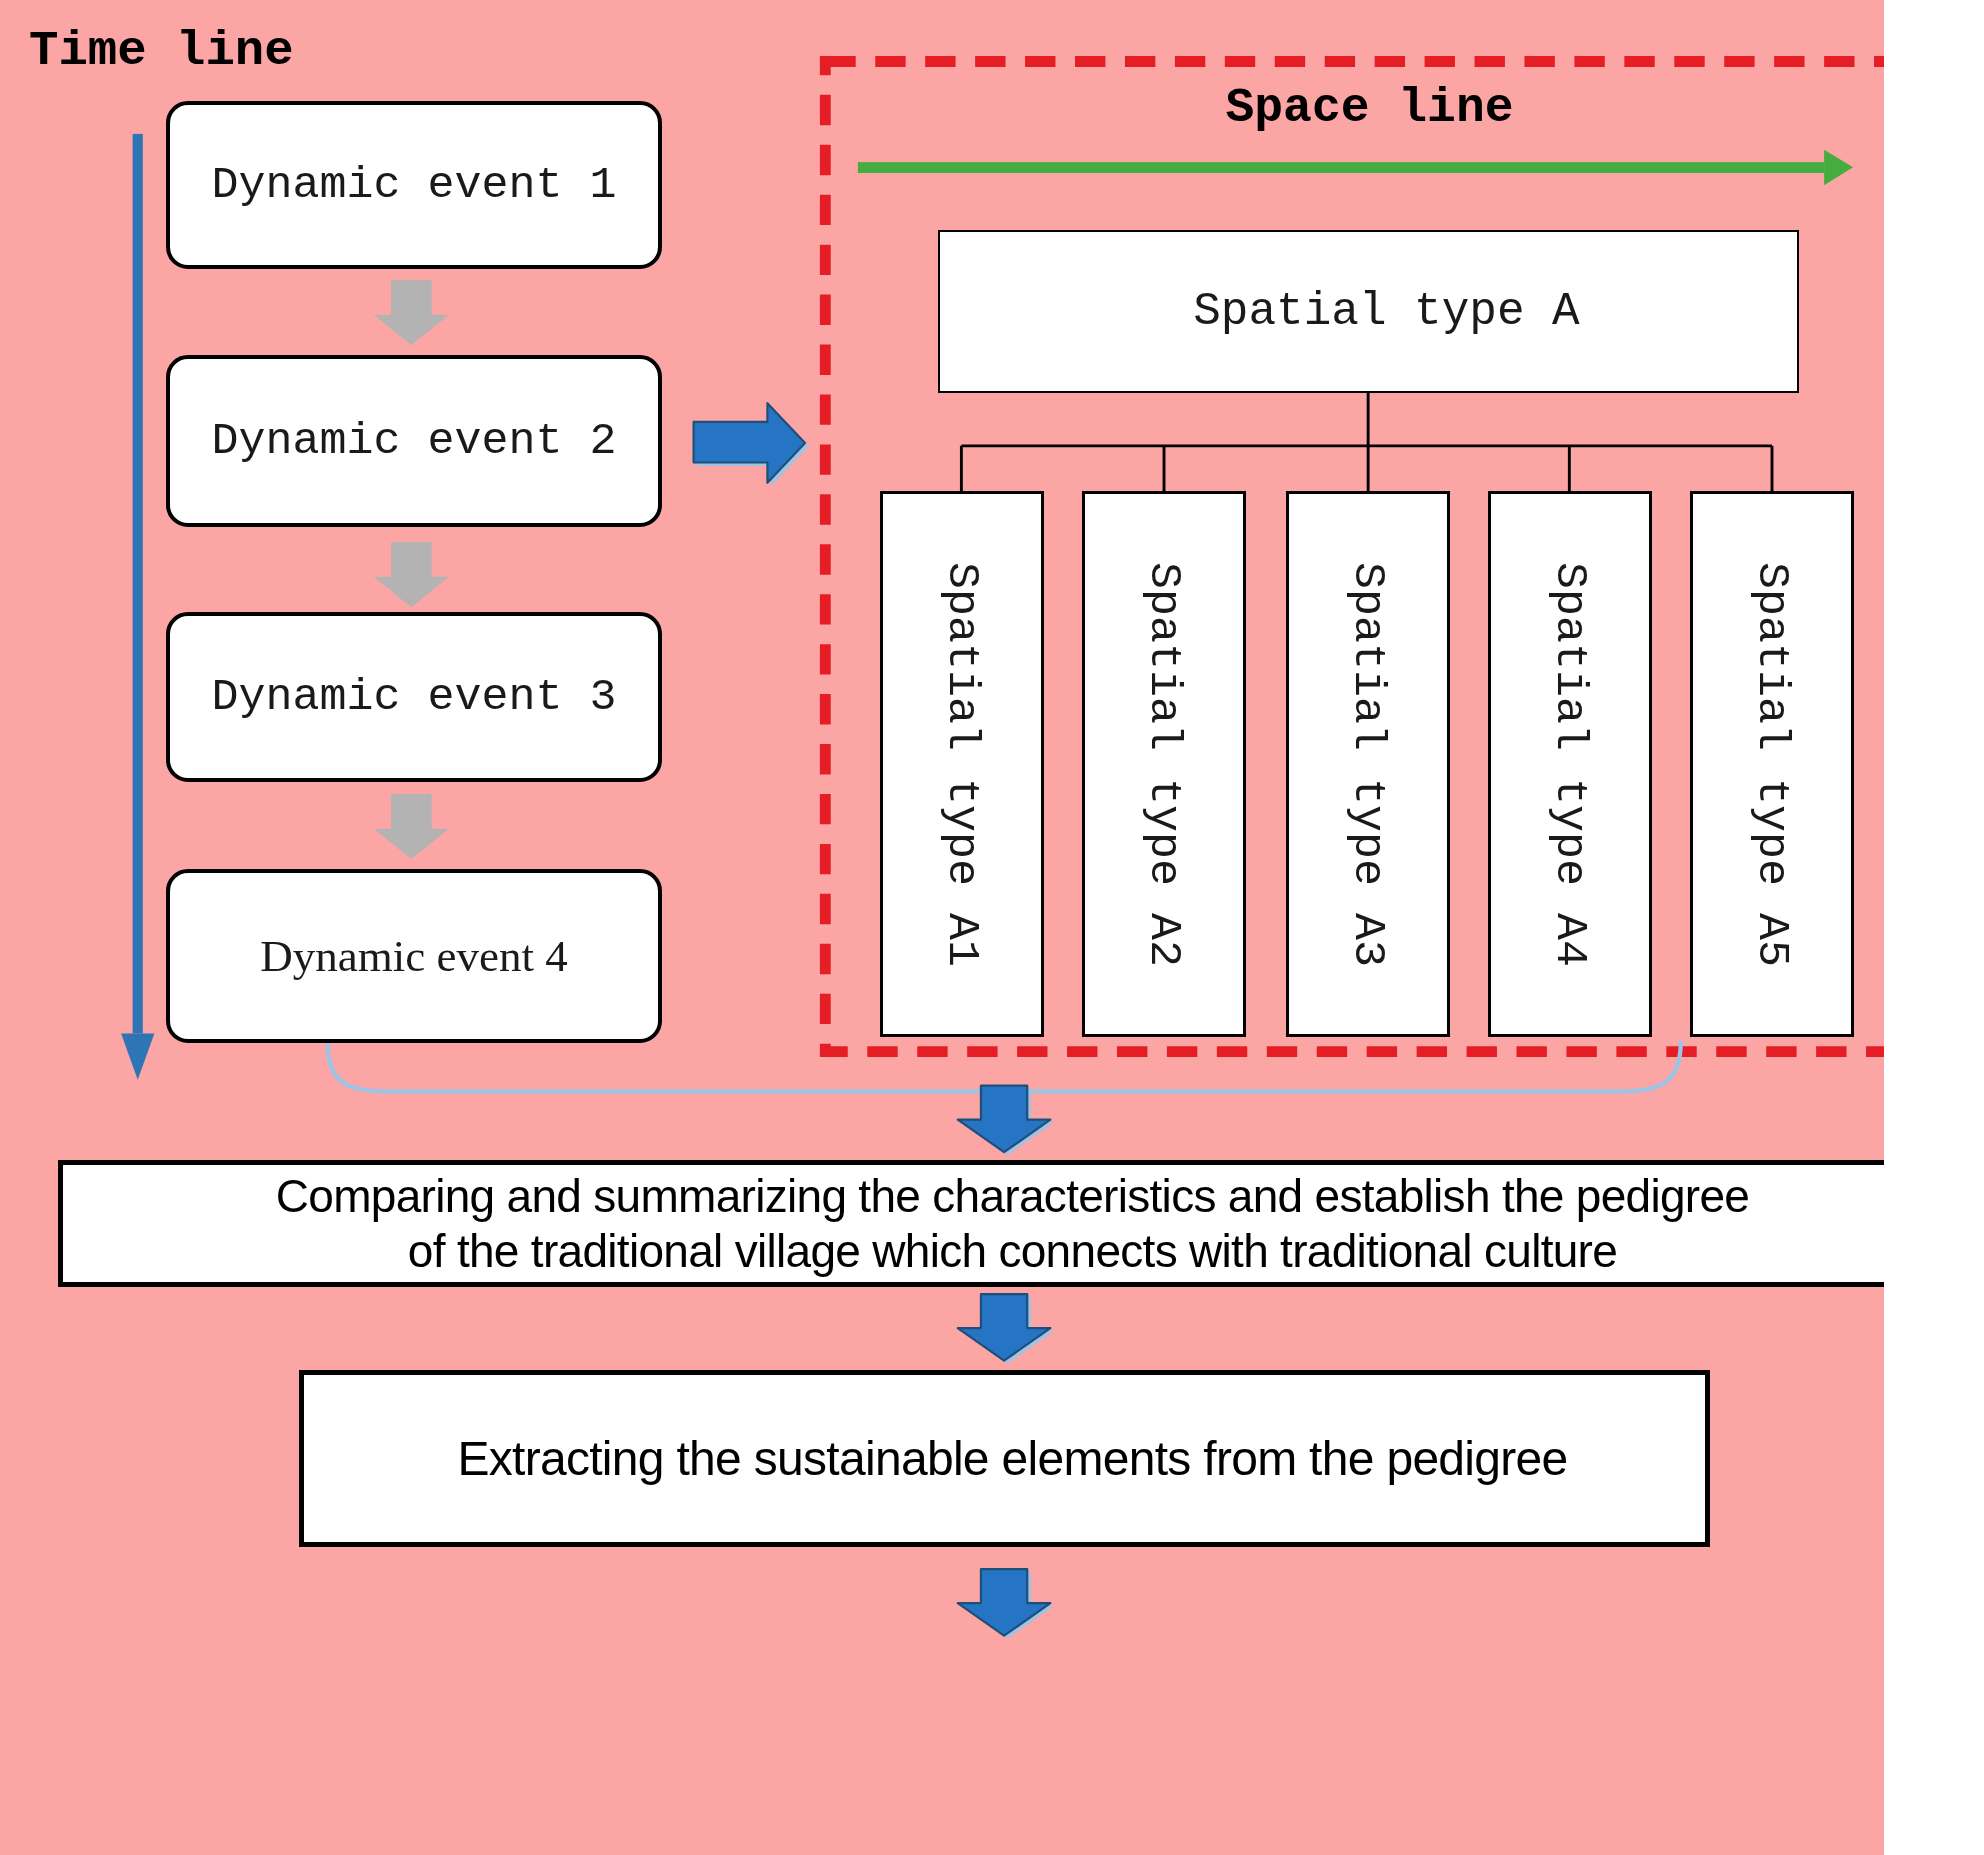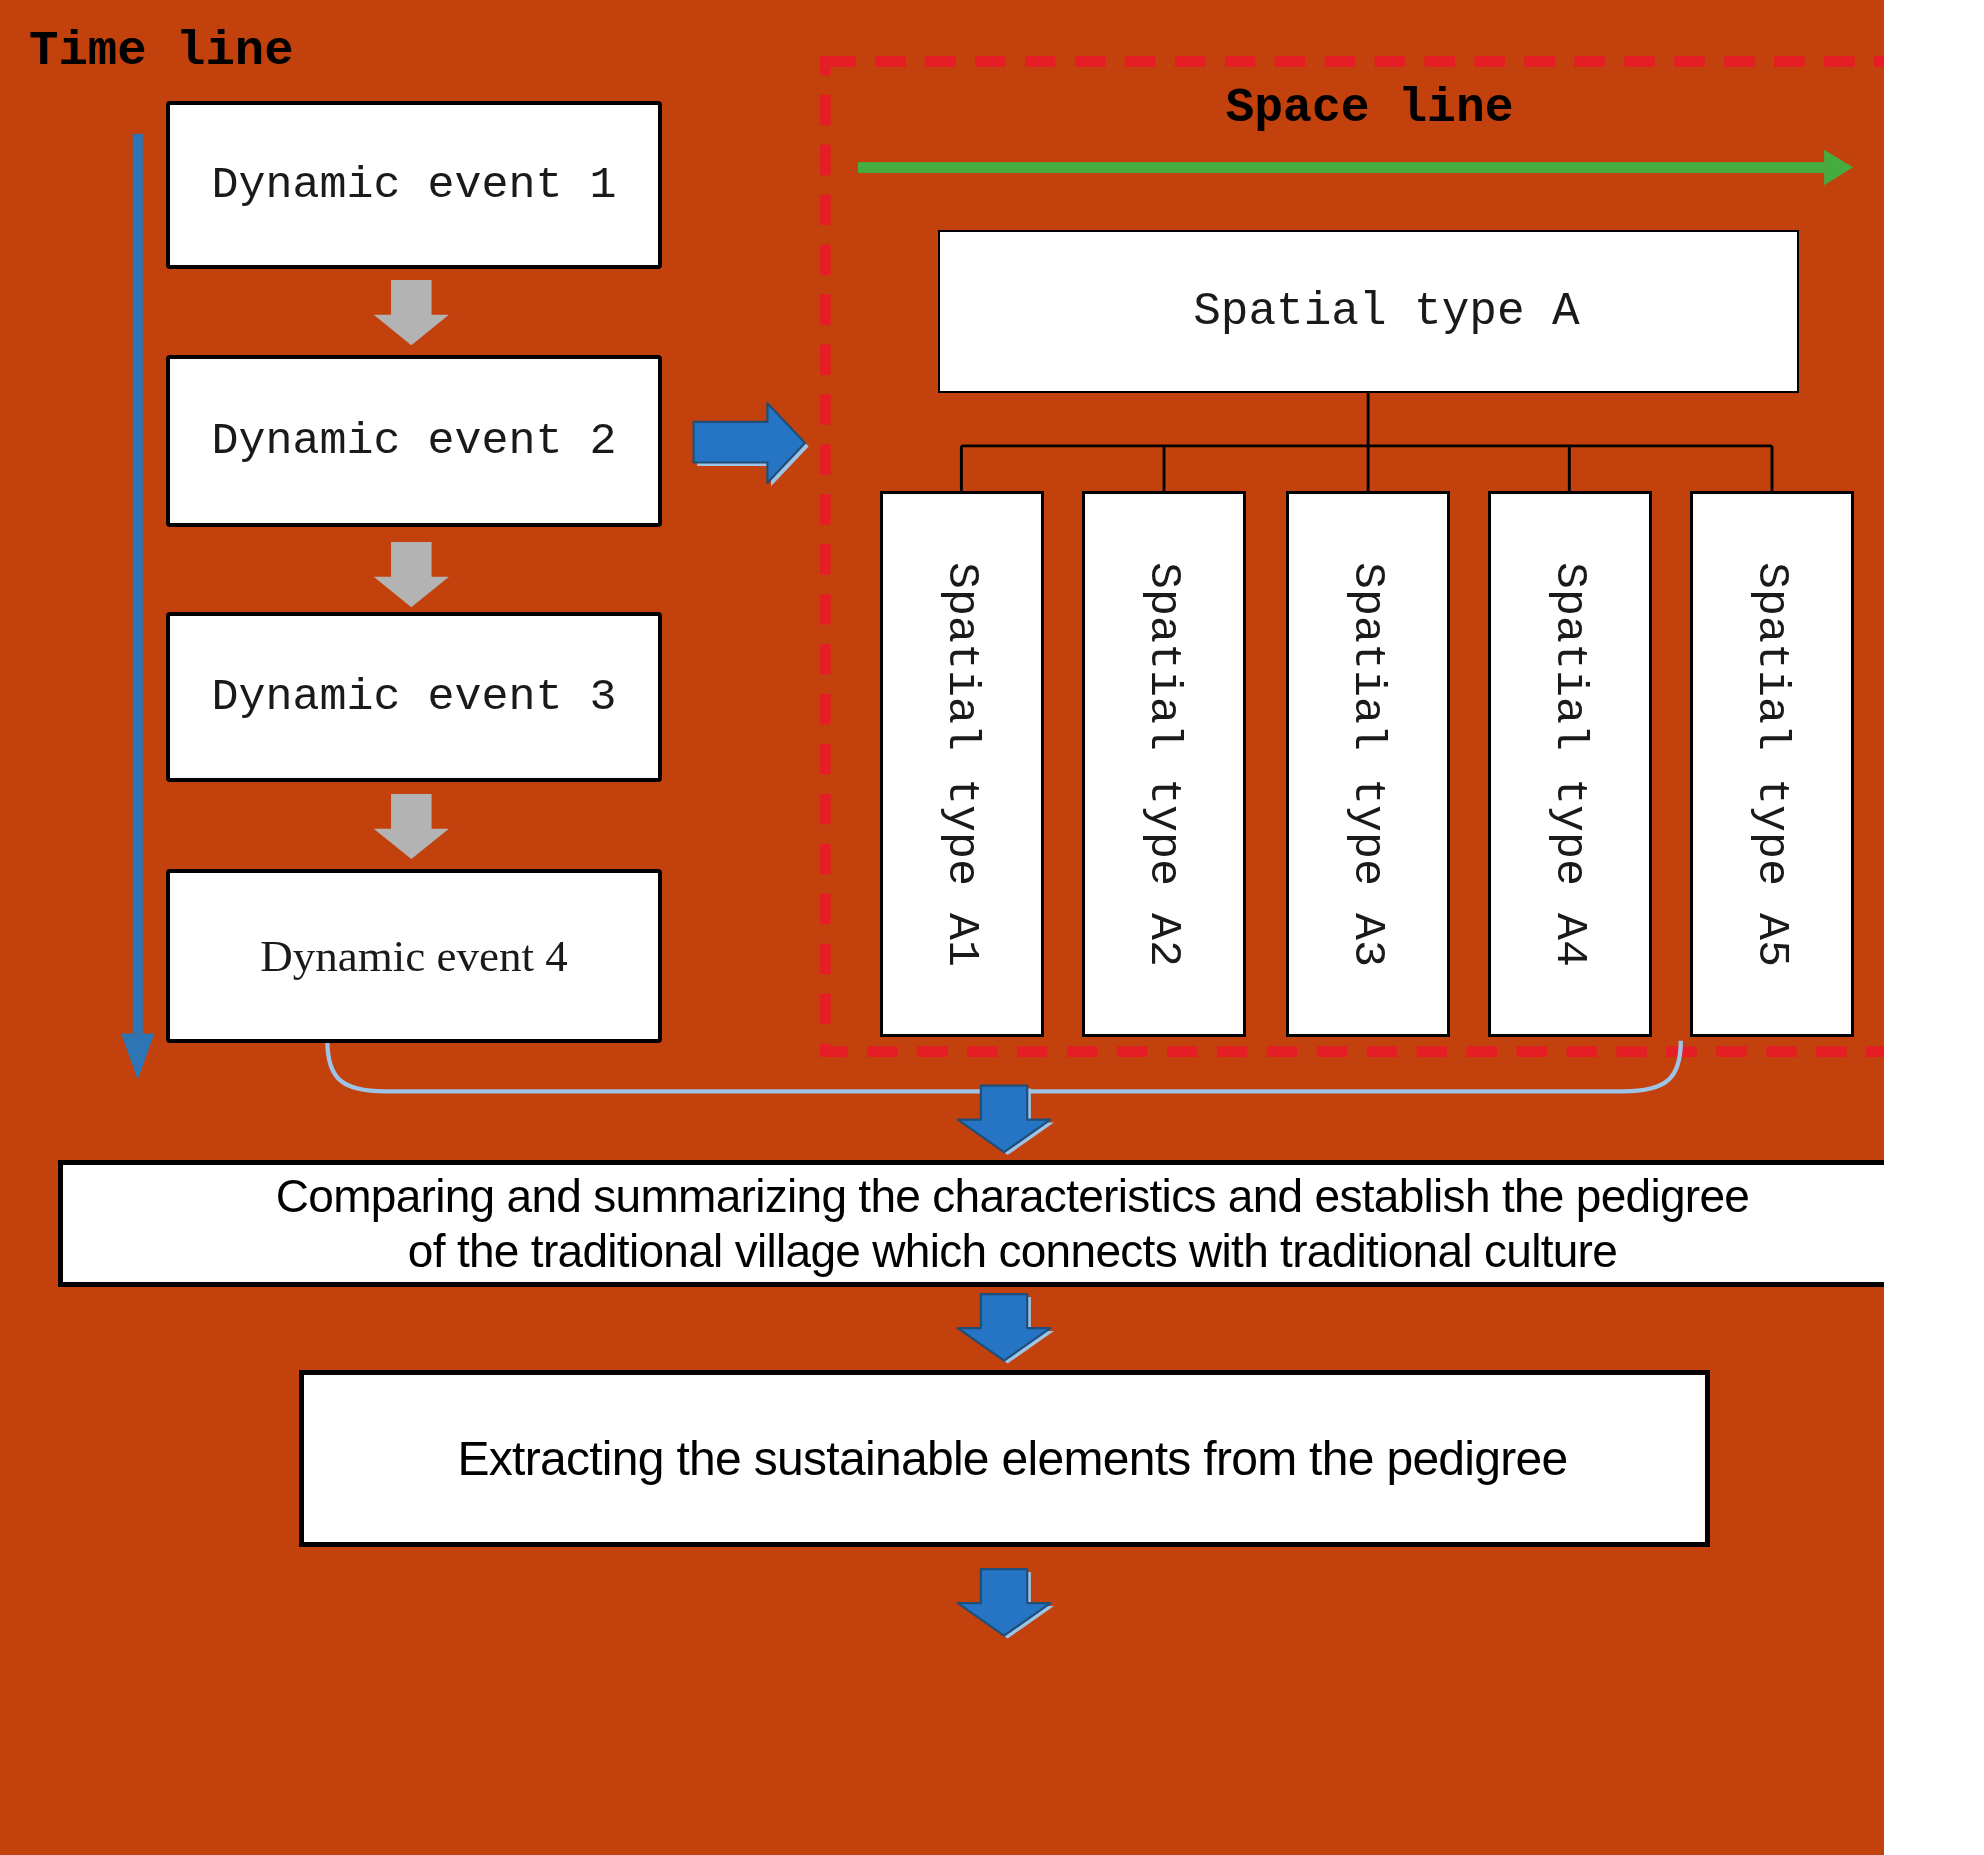--- a/index.html
+++ b/index.html
@@ -1,36 +1,36 @@
 <!DOCTYPE html>
 <html style="font-size:11.6px"><head>
 <meta charset="utf-8">
 <style>
   html,body{margin:0;padding:0;background:#ffffff;}
   #canvas{
     position:relative;
     width:1884px;height:1855px;
-    background:#c2410c;
+    background:#fca5a5;
     font-family:"Liberation Mono","DejaVu Sans Mono",monospace;
     color:#111;
     overflow:hidden;
   }
   .abs{position:absolute;}
   svg.layer{position:absolute;left:0;top:0;z-index:1;}
   .label-mono{
     font-family:"Liberation Mono","DejaVu Sans Mono",monospace;
     font-weight:bold;color:#000;white-space:nowrap;z-index:3;
   }
   .box{
     position:absolute;z-index:2;background:#fff;
     display:flex;align-items:center;justify-content:center;
     text-align:center;color:#1a1a1a;box-sizing:border-box;
   }
   .event-box{
-    border:4.3px solid #000;border-radius:4px;
+    border:4.3px solid #000;border-radius:22px;
     font-size:45px;font-family:"Liberation Mono","DejaVu Sans Mono",monospace;
   }
   .parent-box{
     border:2.9px solid #000;
     font-size:46px;font-family:Liberation Mono, monospace;padding-left:36px;
   }
   .child-box{
     border:3.6px solid #000;
     font-family:"Liberation Mono","DejaVu Sans Mono",monospace;
     font-size:45px;

